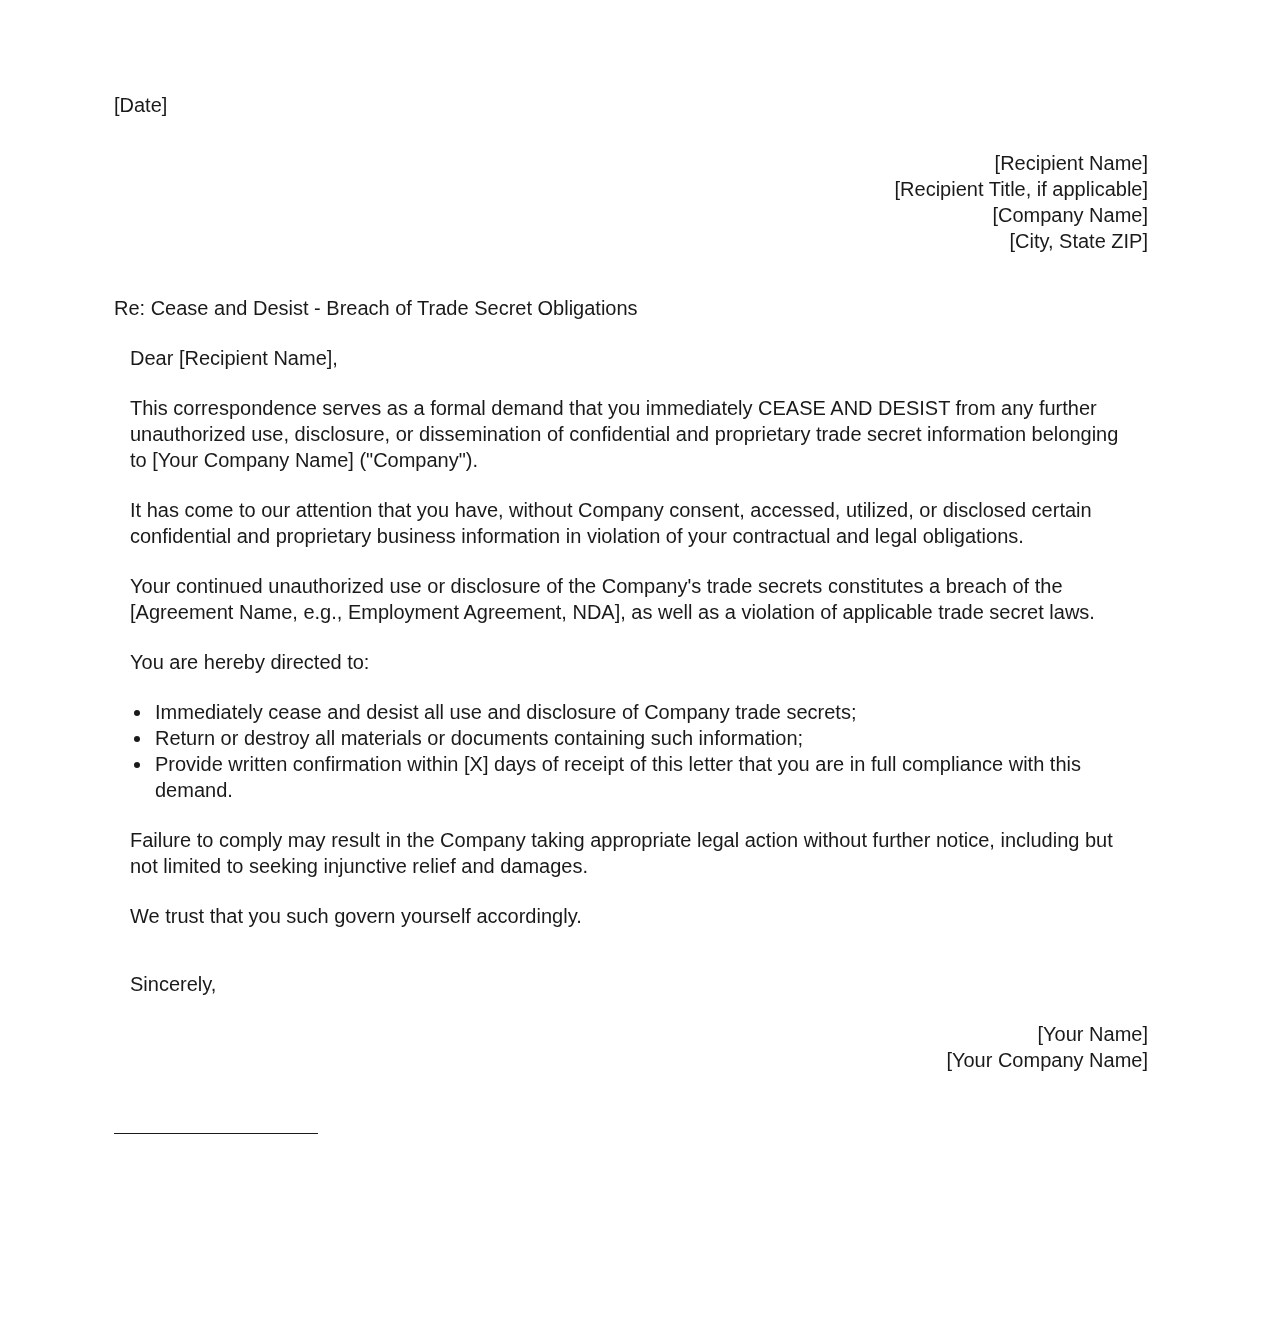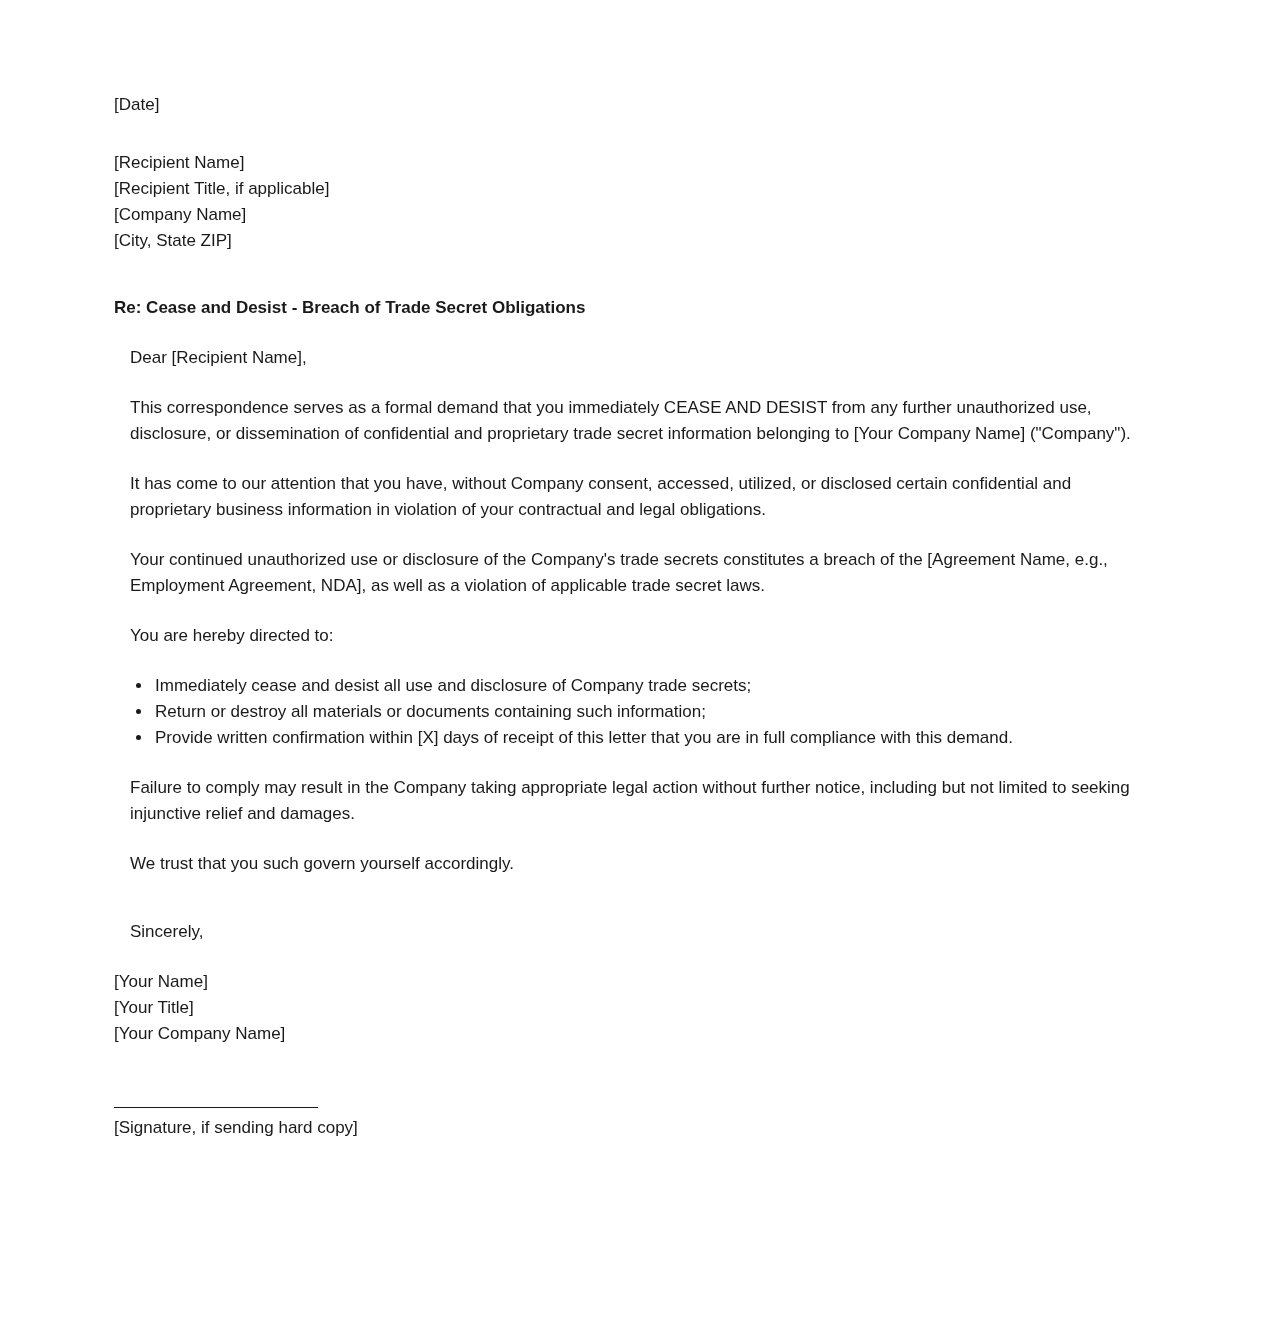--- a/index.html
+++ b/index.html
@@ -9,28 +9,28 @@
     color: #1a1a1a;
   }
   .page {
     width: 1263px;
     height: 1321px;
     background: #ffffff;
     padding: 92px 115px 40px 114px;
     overflow: hidden;
   }
   .line, .para, .subject, li {
-    font-size: 17px;
+    font-size: 20px;
     line-height: 26px;
   }
   .para { margin: 24px 16px; }
-  .block { margin: 41px 0; }
+  .block { margin: 41px 0; text-align: right; }
   .recipient-block { margin-top: 32px; }
   .subject {
-    font-weight: bold;
+    font-weight: normal;
     margin: 30px 0 24px 0;
   }
   ul.directives {
     margin: 16px 0;
     padding-left: 39px;
   }
   ul.directives li { padding-left: 2px; }
   .valediction { margin-top: 42px; }
   .signature-block { margin-top: 24px; }
   .signature-area { margin-top: 60px; }
@@ -72,22 +72,20 @@
     <li>Provide written confirmation within [X] days of receipt of this letter that you are in full compliance with this demand.</li>
   </ul>
 
   <p class="para">Failure to comply may result in the Company taking appropriate legal action without further notice, including but not limited to seeking injunctive relief and damages.</p>
   <p class="para">We trust that you such govern yourself accordingly.</p>
 
   <p class="para valediction">Sincerely,</p>
 
   <div class="block signature-block">
     <div class="line">[Your Name]</div>
-    <div class="line">[Your Title]</div>
     <div class="line">[Your Company Name]</div>
   </div>
 
   <div class="signature-area">
     <div class="signature-rule"></div>
-    <div class="line">[Signature, if sending hard copy]</div>
   </div>
 
 </div>
 
 </body></html>

